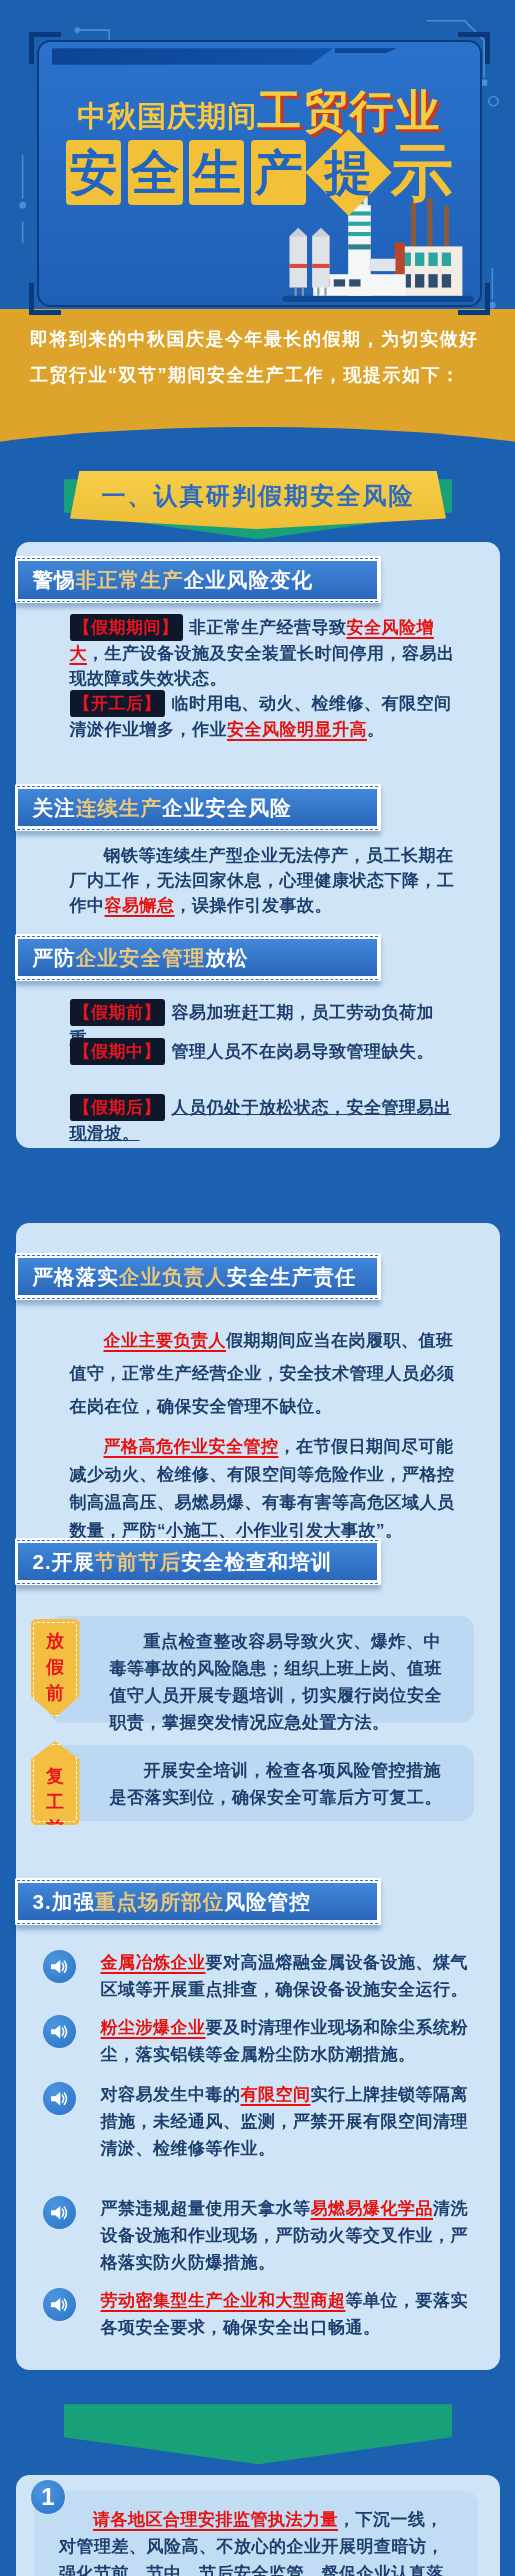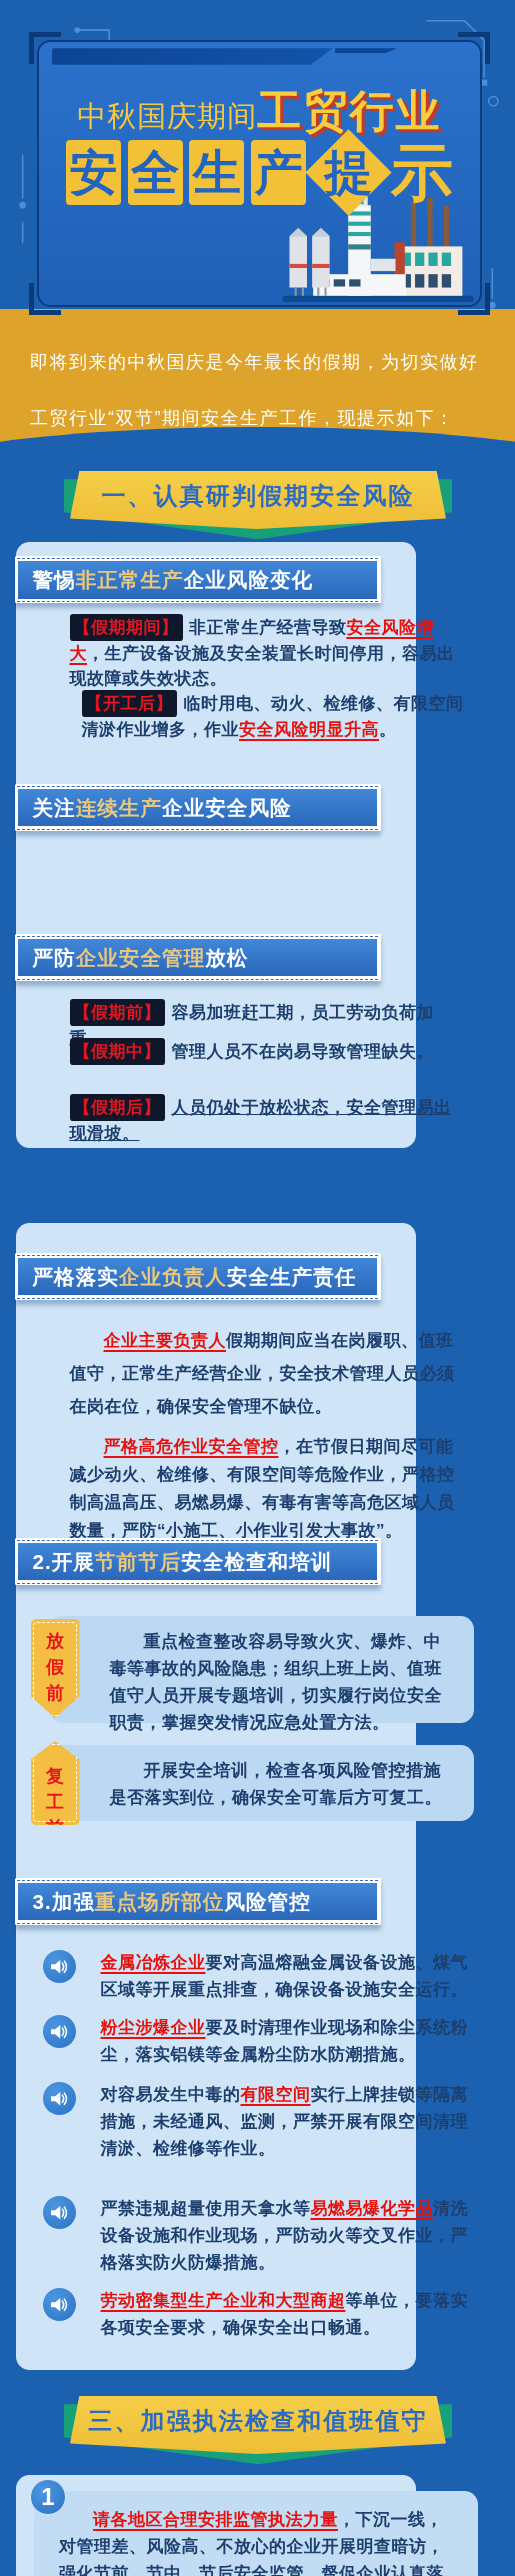--- a/index.html
+++ b/index.html
@@ -9,38 +9,38 @@
   .hdr-deco{position:absolute;left:0;top:0;z-index:1;}
   .panel{position:absolute;left:37px;top:40px;width:441px;height:263px;background:linear-gradient(180deg,#2b72cc,#1f60b6);border:2.1px solid #0c3c7e;border-radius:13.4px;z-index:2;}
   .tab{position:absolute;left:13px;top:6.2px;width:281px;height:16.5px;background:linear-gradient(90deg,#0d4494,#1254a8);clip-path:polygon(0 0,100% 0,92% 100%,0 100%);border-radius:2.1px;}
   .tab2{position:absolute;left:296px;top:6.2px;width:62px;height:5.2px;background:#0d4494;clip-path:polygon(0 0,100% 0,80% 100%,0 100%);}
   .bracket{position:absolute;width:27px;height:27px;border:0 solid #0a3a7a;}
   .br-tl{left:-10.3px;top:-10.3px;border-left-width:5.2px;border-top-width:5.2px;}
   .br-tr{right:-10.3px;top:-10.3px;border-right-width:5.2px;border-top-width:5.2px;}
   .br-bl{left:-10.3px;bottom:-10.3px;border-left-width:5.2px;border-bottom-width:5.2px;}
   .br-br{right:-10.3px;bottom:-10.3px;border-right-width:5.2px;border-bottom-width:5.2px;}
   .title-row{position:absolute;left:0;top:40px;width:100%;text-align:center;white-space:nowrap;z-index:3;}
-  .t-normal{font-size:29px;font-weight:400;color:#f7c83e;letter-spacing:1px;}
+  .t-normal{font-size:29px;font-weight:700;color:#f7c83e;letter-spacing:1px;}
   .t-emph{font-size:44px;font-weight:900;color:#f9cd3e;letter-spacing:2.1px;text-shadow:3.1px 2.6px 0 #c23b27;}
   .tiles{position:absolute;left:0;top:98px;width:100%;display:flex;justify-content:center;align-items:center;gap:6.7px;z-index:3;}
   .tile{width:55px;height:65px;background:#f2c138;border-radius:4.1px;display:flex;align-items:center;justify-content:center;font-size:48px;font-weight:900;color:#2265c1;}
   .diamond{width:61px;height:61px;background:#f2c138;transform:rotate(45deg);display:flex;align-items:center;justify-content:center;margin:0 5.2px;}
   .diamond>span{transform:rotate(-45deg);font-size:48px;font-weight:900;color:#2265c1;}
   .tile-last{font-size:62px;font-weight:900;color:#f2c138;line-height:65px;}
   
   .intro{position:absolute;left:0;top:309px;width:515px;height:133px;background:#dda32b;z-index:1;}
-  .intro-inner{padding:25px 30px 0;font-size:18px;line-height:56px;font-weight:400;color:#ffffff;letter-spacing:1.5px;}
+  .intro-inner{padding:12px 30px 0;font-size:18px;line-height:36px;font-weight:700;color:#ffffff;letter-spacing:1.5px;}
   .intro-curve{position:absolute;left:-155px;top:427px;width:824px;height:134px;background:#1b61b0;border-radius:50%;z-index:1;}
   
   .ribbon{position:absolute;left:70px;width:376px;height:68px;z-index:3;}
   .ribbon .grn{position:absolute;left:-6.2px;right:-6.2px;top:8.2px;height:60px;background:#18a078;clip-path:polygon(0 0,100% 0,100% 55%,50% 100%,0 55%);}
   .ribbon .ylw{position:absolute;left:0;right:0;top:0;height:58px;background:linear-gradient(180deg,#f6ce49,#eebd35);clip-path:polygon(9.3px 0,calc(100% - 9.3px) 0,100% 82%,50% 100%,0 82%);display:flex;align-items:center;justify-content:center;}
   .ribbon .ylw span{font-size:24px;font-weight:900;color:#2b6cc2;letter-spacing:2.1px;padding-bottom:7.2px;}
   
-  .lpanel{position:absolute;left:15.5px;width:400px;background:#cfe4f7;border-radius:13.4px;z-index:2;}
+  .lpanel{position:absolute;left:15.5px;width:484px;background:#cfe4f7;border-radius:13.4px;z-index:2;}
   
   .subbox{position:absolute;left:-1px;width:366px;height:47px;background:#ffffff;border-radius:1.5px;box-shadow:0 4.1px 4.6px rgba(15,60,120,.30);}
   .subbox:before{content:"";position:absolute;left:2.6px;right:2.6px;top:1.5px;bottom:1.5px;border-top:1.5px dashed #2f6fc0;border-bottom:1.5px dashed #2f6fc0;}
   .subbox .in{position:absolute;left:3.6px;right:3.6px;top:4.6px;bottom:4.6px;background:linear-gradient(180deg,#4187d8,#2a67bb);display:flex;align-items:center;padding-left:14.4px;font-size:20.6px;font-weight:900;color:#ffffff;letter-spacing:1px;}
   .para{position:absolute;left:54px;width:397px;font-size:17px;font-weight:700;color:#1d3f6e;line-height:25px;letter-spacing:0.5px;}
   .indent{text-indent:2em;}
   .seg-red{color:#e8100c;text-decoration:underline;text-decoration-thickness:1.5px;text-underline-offset:4.1px;}
   .seg-tag{display:inline-block;background:#0f172a;color:#e8141e;padding:0.5px 4.1px 1.5px;border-radius:3.1px;margin-right:6.2px;text-indent:0;}
   .seg-gold{color:#e9c77c;}
   
@@ -165,28 +165,29 @@
 
   <div class="lpanel" style="top:542px;height:606px;">
     <div class="subbox" style="top:14.4px;">
         <div class="in">
           <span>警惕</span>
           <span class="seg-gold">非正常生产</span>
           <span>企业风险变化</span>
         </div>
       </div>
     <div class="para" style="top:72px;"><span class="seg-tag">【假期期间】</span><span>非正常生产经营导致</span><span class="seg-red">安全风险增大</span><span>，生产设备设施及安全装置长时间停用，容易出现故障或失效状态。</span></div>
-    <div class="para" style="top:148px;margin-left:12px;"><span class="seg-tag">【开工后】</span><span>临时用电、动火、检维修、有限空间清淤作业增多，作业</span><span class="seg-red">安全风险明显升高</span><span>。</span></div>
+    <div class="para" style="top:148px;"><span class="seg-tag">【开工后】</span><span>临时用电、动火、检维修、有限空间清淤作业增多，作业</span><span class="seg-red">安全风险明显升高</span><span>。</span></div>
     <div class="subbox" style="top:242px;">
         <div class="in">
           <span>关注</span>
           <span class="seg-gold">连续生产</span>
           <span>企业安全风险</span>
         </div>
       </div>
+    <div class="para indent" style="top:301px;"><span>钢铁等连续生产型企业无法停产，员工长期在厂内工作，无法回家休息，心理健康状态下降，工作中</span><span class="seg-red">容易懈怠</span><span>，误操作引发事故。</span></div>
     <div class="subbox" style="top:392px;">
         <div class="in">
           <span>严防</span>
           <span class="seg-gold">企业安全管理</span>
           <span>放松</span>
         </div>
       </div>
     <div class="para" style="top:457px;"><span class="seg-tag">【假期前】</span><span>容易加班赶工期，员工劳动负荷加重。</span></div>
     <div class="para" style="top:496px;"><span class="seg-tag">【假期中】</span><span>管理人员不在岗易导致管理缺失。</span></div>
     <div class="para" style="top:552px;text-decoration:underline;"><span class="seg-tag">【假期后】</span><span>人员仍处于放松状态，安全管理易出现滑坡。</span></div>
@@ -277,23 +278,20 @@
             <polygon points="2,10 10,10 20,2 20,28 10,20 2,20" fill="#fff"></polygon>
             <path d="M24,8 q5,7 0,14 M28,4 q8,11 0,22" stroke="#fff" stroke-width="3" fill="none" stroke-linecap="round"></path>
           </svg>
         </div>
       <div class="btext"><span class="seg-red">劳动密集型生产企业和大型商超</span><span>等单位，要落实各项安全要求，确保安全出口畅通。</span></div>
     </div>
   </div>
 
   <div class="ribbon" style="top:2396px;">
     <div class="grn"></div>
-    <div class="ylw">
-        <span>三、加强执法检查和值班值守</span>
-      </div>
   </div>
 
   <div class="lpanel" style="top:2475px;height:426px;">
     <div class="numcirc" style="left:14.4px;top:4.1px;">1</div>
     <div class="numbox" style="top:15.5px;height:110px;">
         <div class="ntext indent"><span class="seg-red">请各地区合理安排监管执法力量</span><span>，下沉一线，对管理差、风险高、不放心的企业开展明查暗访，强化节前、节中、节后安全监管，督促企业认真落实“双节”期间安全管理措施。</span></div>
       </div>
 
   </div>
 

